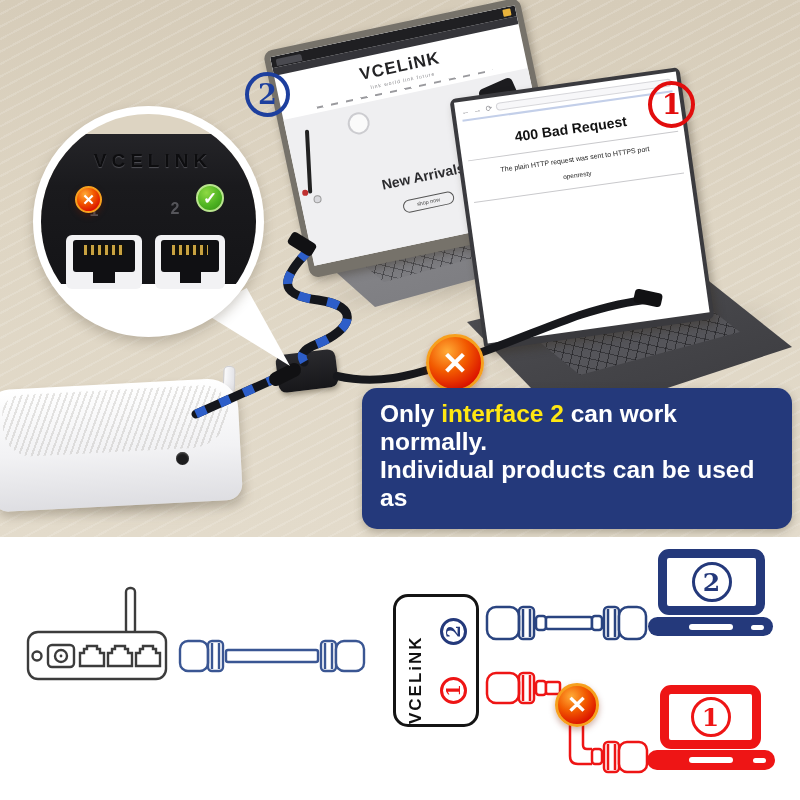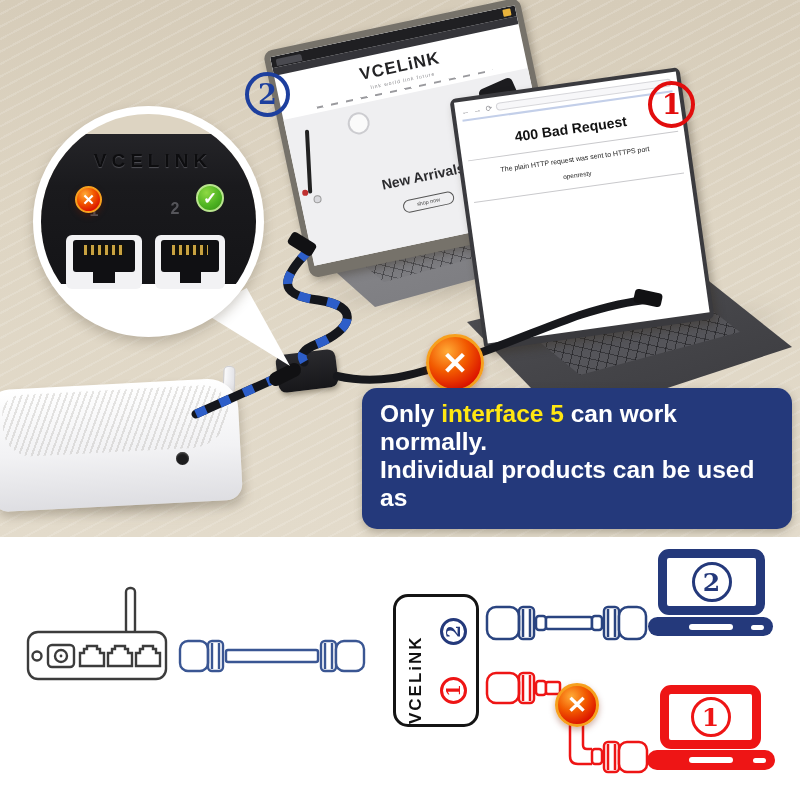--- a/index.html
+++ b/index.html
@@ -253,21 +253,21 @@
 
     <div class="badge-x" style="left:426px; top:334px; width:58px; height:58px; font-size:31px;">
         <span>✕</span>
       </div>
 
     <div class="circle-num" style="left:245px; top:72px; width:45px; height:45px; border:4px solid #1d3f9e; color:#1d3f9e; font-size:27px;">2</div>
     <div class="circle-num" style="left:648px; top:81px; width:47px; height:47px; border:4px solid #e20d0d; color:#e20d0d; font-size:28px;">1</div>
 
     <div class="banner">
       <div class="banner-body">
-        <span>Only </span><span class="hl">interface 5</span><span> can work normally.</span><br>
+        <span>Only </span><span class="hl">interface 2</span><span> can work normally.</span><br>
         <span>Individual products can be used as</span><br>
         
       </div>
     </div>
   </div>
 
   <div class="diagram">
     <svg class="diagram-svg" viewBox="0 0 800 263">
       <defs>
         <path id="rjport" d="M0,20 L0,7 L4,7 L4,3 L7,3 L7,0 L17,0 L17,3 L20,3 L20,7 L24,7 L24,20 Z"></path>

